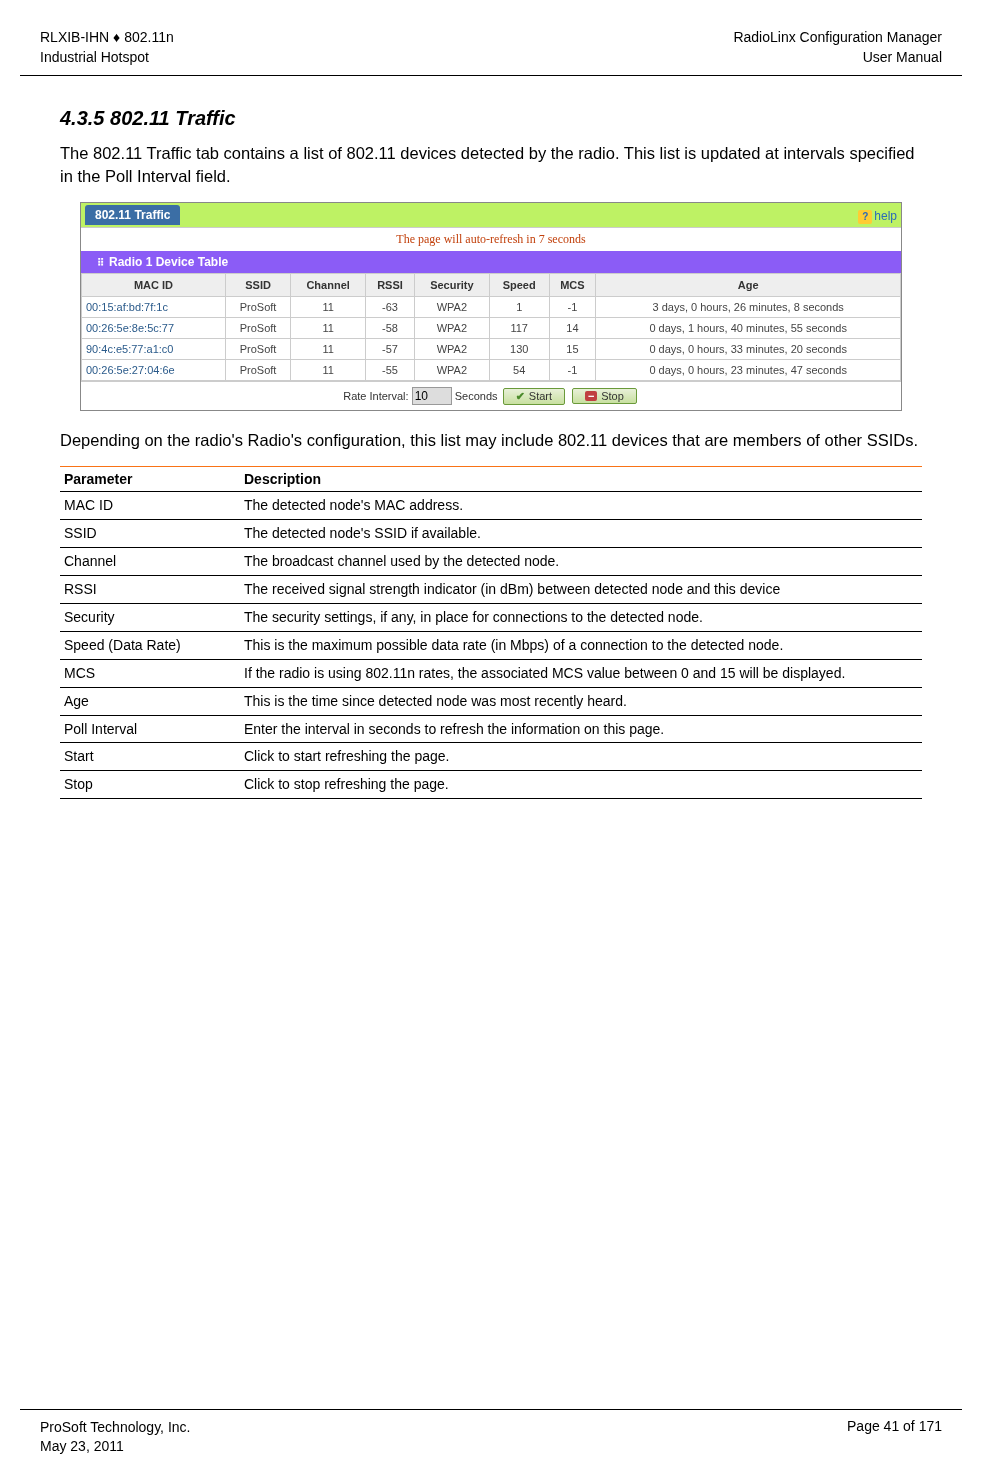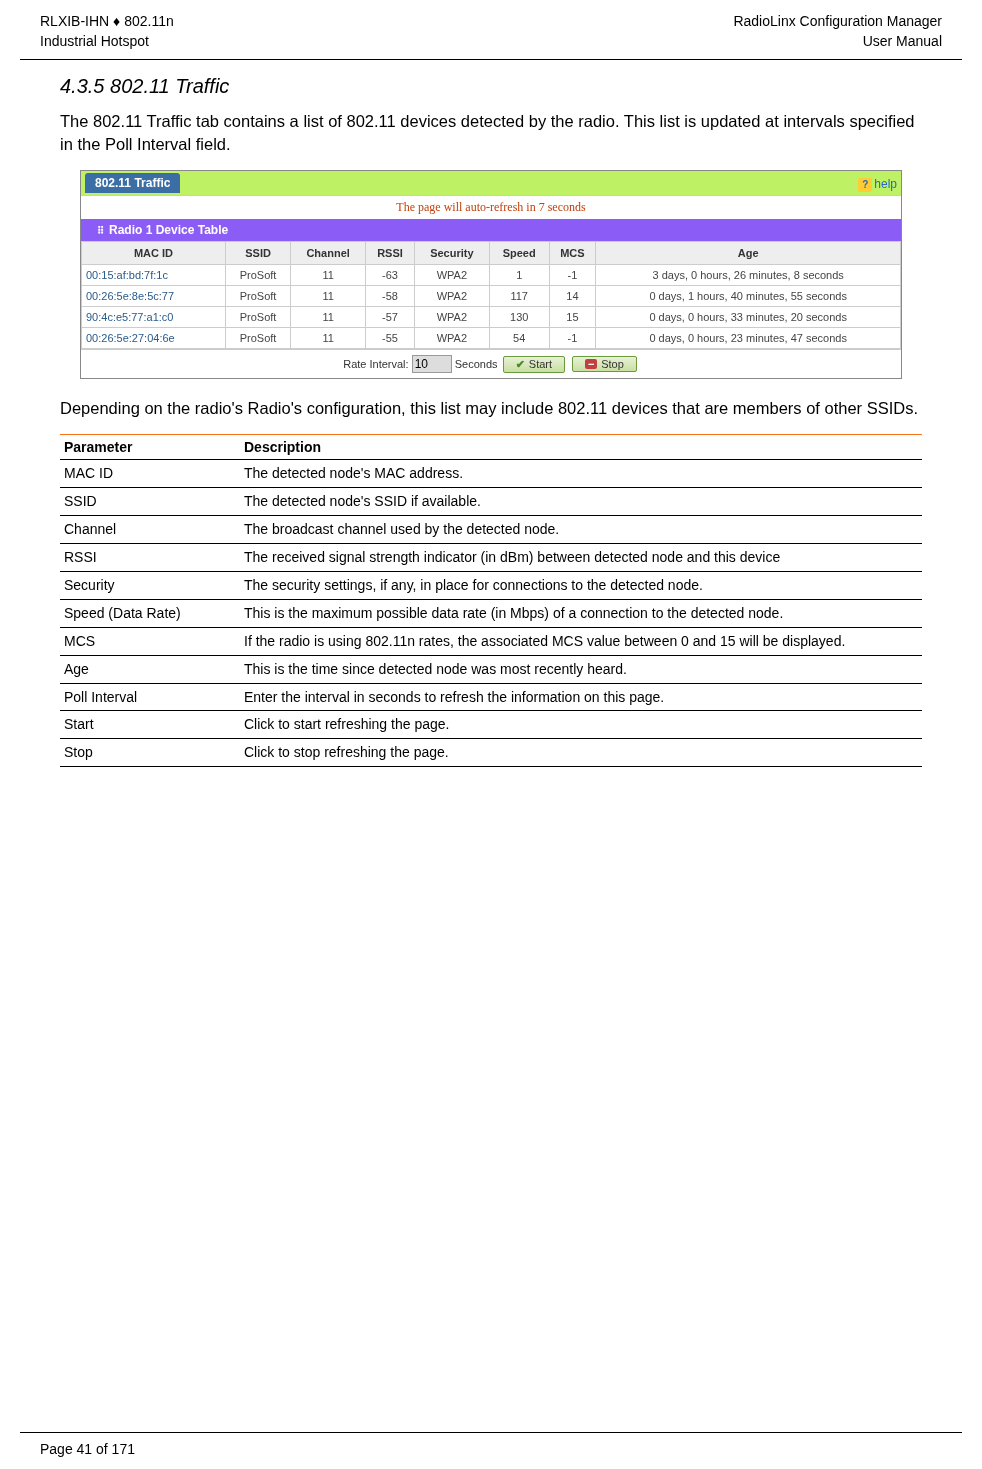--- a/index.html
+++ b/index.html
@@ -14,34 +14,34 @@
       height: 1469px;
       position: relative;
       color: #000;
     }
     .header {
       display: flex;
       justify-content: space-between;
       padding: 12px 20px 8px 20px;
       font-size: 14px;
       border-bottom: 1px solid #000;
-      margin: 0 20px;
+      margin: 16px 20px;
     }
     .header-left, .header-right {
       line-height: 1.4;
     }
     .header-right {
       text-align: right;
     }
     .content {
       padding: 15px 60px 0 60px;
     }
     .section-title {
       font-style: italic;
-      font-weight: normal;
+      font-weight: bold;
       font-size: 20px;
       margin-bottom: 12px;
     }
     .body-text {
       font-size: 16.5px;
       line-height: 1.4;
       margin-bottom: 14px;
     }
     .figure {
       margin: 10px 20px 18px 20px;
@@ -360,14 +360,18 @@
         </tr>
       <tr>
           <td>Stop</td>
           <td>Click to stop refreshing the page.</td>
         </tr>
     </tbody>
   </table>
 </div>
 
 <div class="footer">
+  <div class="footer-left">
+    <div>ProSoft Technology, Inc.</div>
+    <div>May 23, 2011</div>
+  </div>
   <div class="footer-right">Page 41 of 171</div>
 </div>
 
 </body></html>

